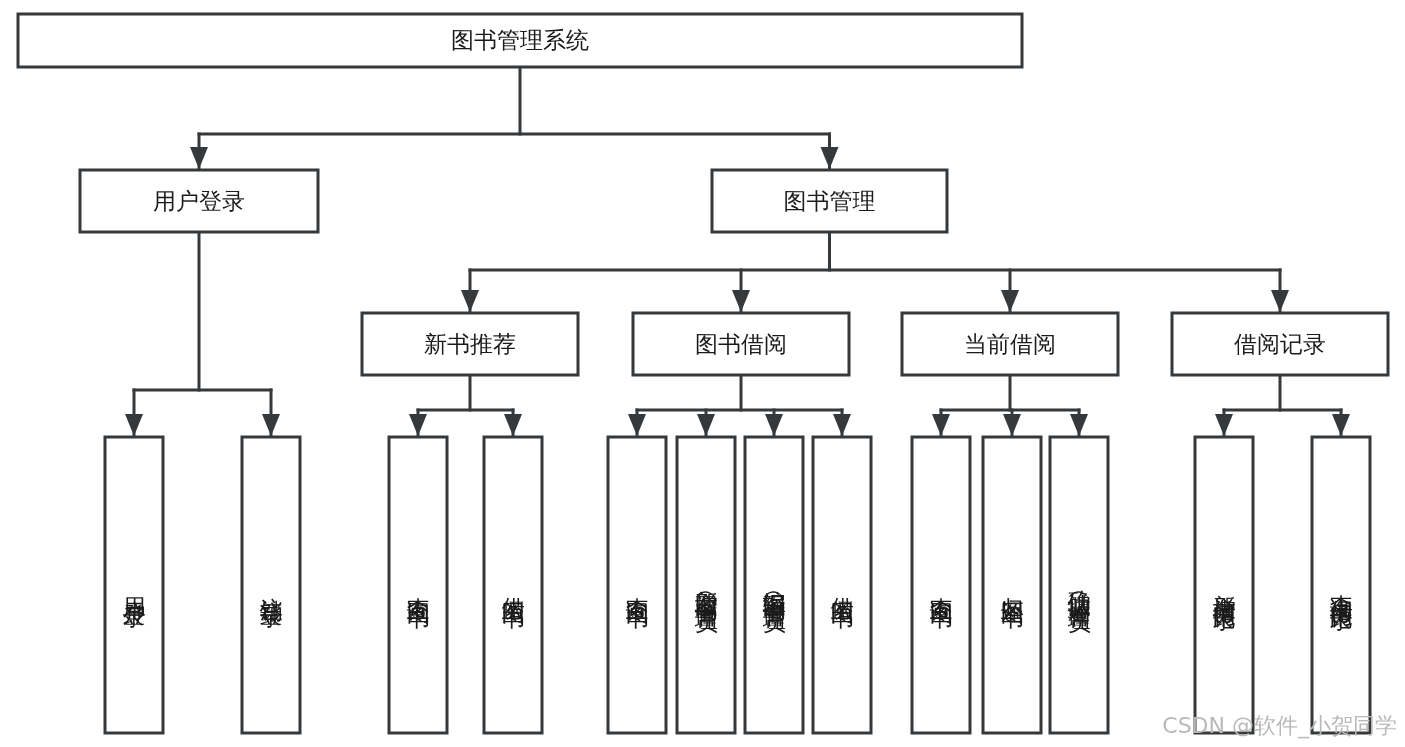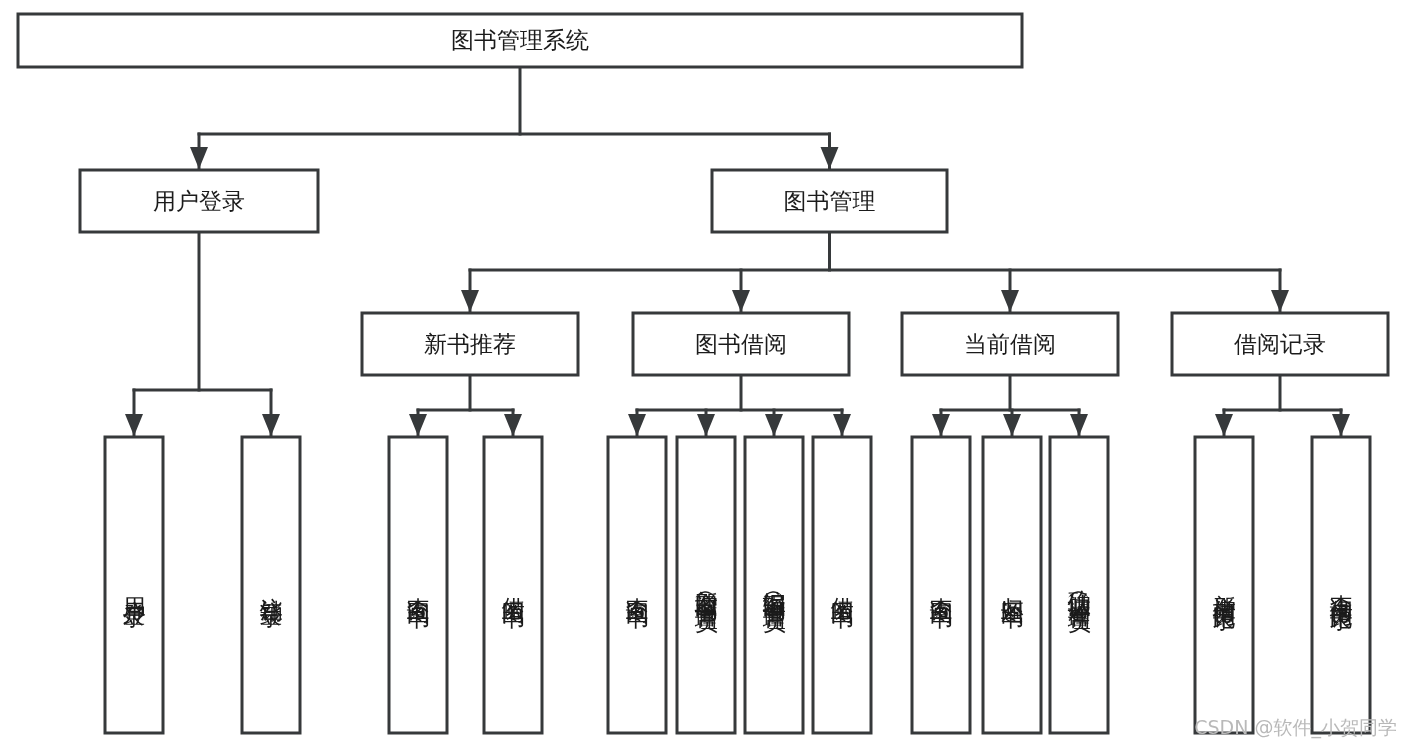--- a/index.html
+++ b/index.html
@@ -62,21 +62,21 @@
     align-items: center;
     justify-content: center;
     white-space: nowrap;
     pointer-events: none;
   }
   .watermark {
     position: absolute;
     right: 8px;
     bottom: 6px;
     font-family: "DejaVu Sans", "Liberation Sans", sans-serif;
-    font-size: 19px;
+    font-size: 22px;
     color: #b9b9b9;
     white-space: nowrap;
   }
 </style>
 </head>
 <body>
 
 <div id="diagram-root">
 
   <svg class="flow" viewBox="0 0 1405 747">

